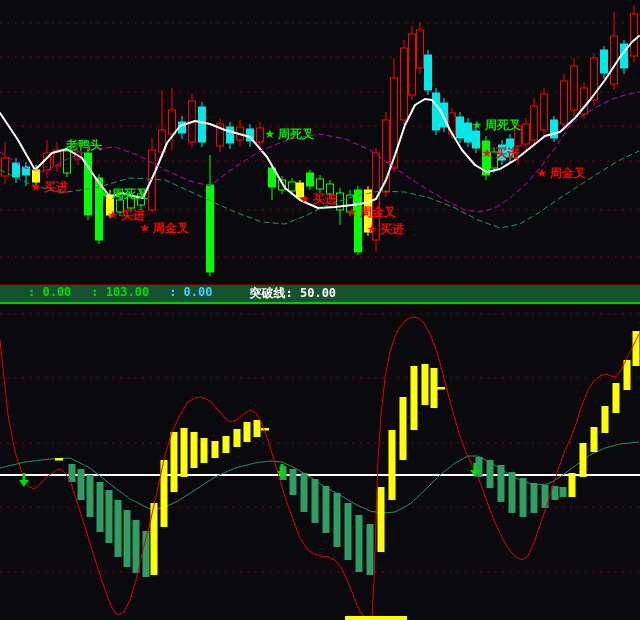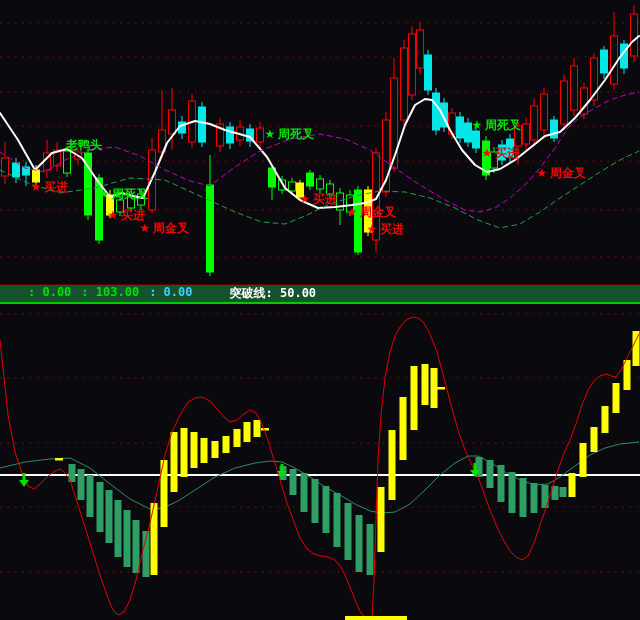--- a/index.html
+++ b/index.html
@@ -6,21 +6,21 @@
   .screen{position:relative;width:640px;height:620px;background:#0a0a0e;overflow:hidden;
           font-family:"DejaVu Sans","Liberation Sans",sans-serif;}
   .panel{position:absolute;left:0;display:block;}
   #top-chart{top:0;}
   #bottom-chart{top:305px;}
   .divider-red{position:absolute;left:0;top:284px;width:640px;height:1px;background:#5c0000;}
   .sep-green{position:absolute;left:0;top:302px;width:640px;height:2px;background:#00cc00;}
   .status-bar{position:absolute;left:0;top:285px;width:640px;height:17px;background:#14532d;
               display:flex;align-items:flex-start;font-size:12px;font-weight:bold;
               font-family:"DejaVu Sans Mono","Liberation Mono",monospace;}
-  .status-bar .sv{margin-left:10px;white-space:pre;}
+  .status-bar .sv{margin-left:20px;white-space:pre;}
   .status-bar .sv:first-child{margin-left:28px;}
   .status-bar .breakout{margin-left:37px;white-space:pre;}
   svg text{font-family:"DejaVu Sans","Liberation Sans",sans-serif;}
 </style>
 </head>
 <body>
 
 <div class="screen">
   <svg id="top-chart" class="panel" width="640" height="284" viewBox="0 0 640 284">
       <g>

